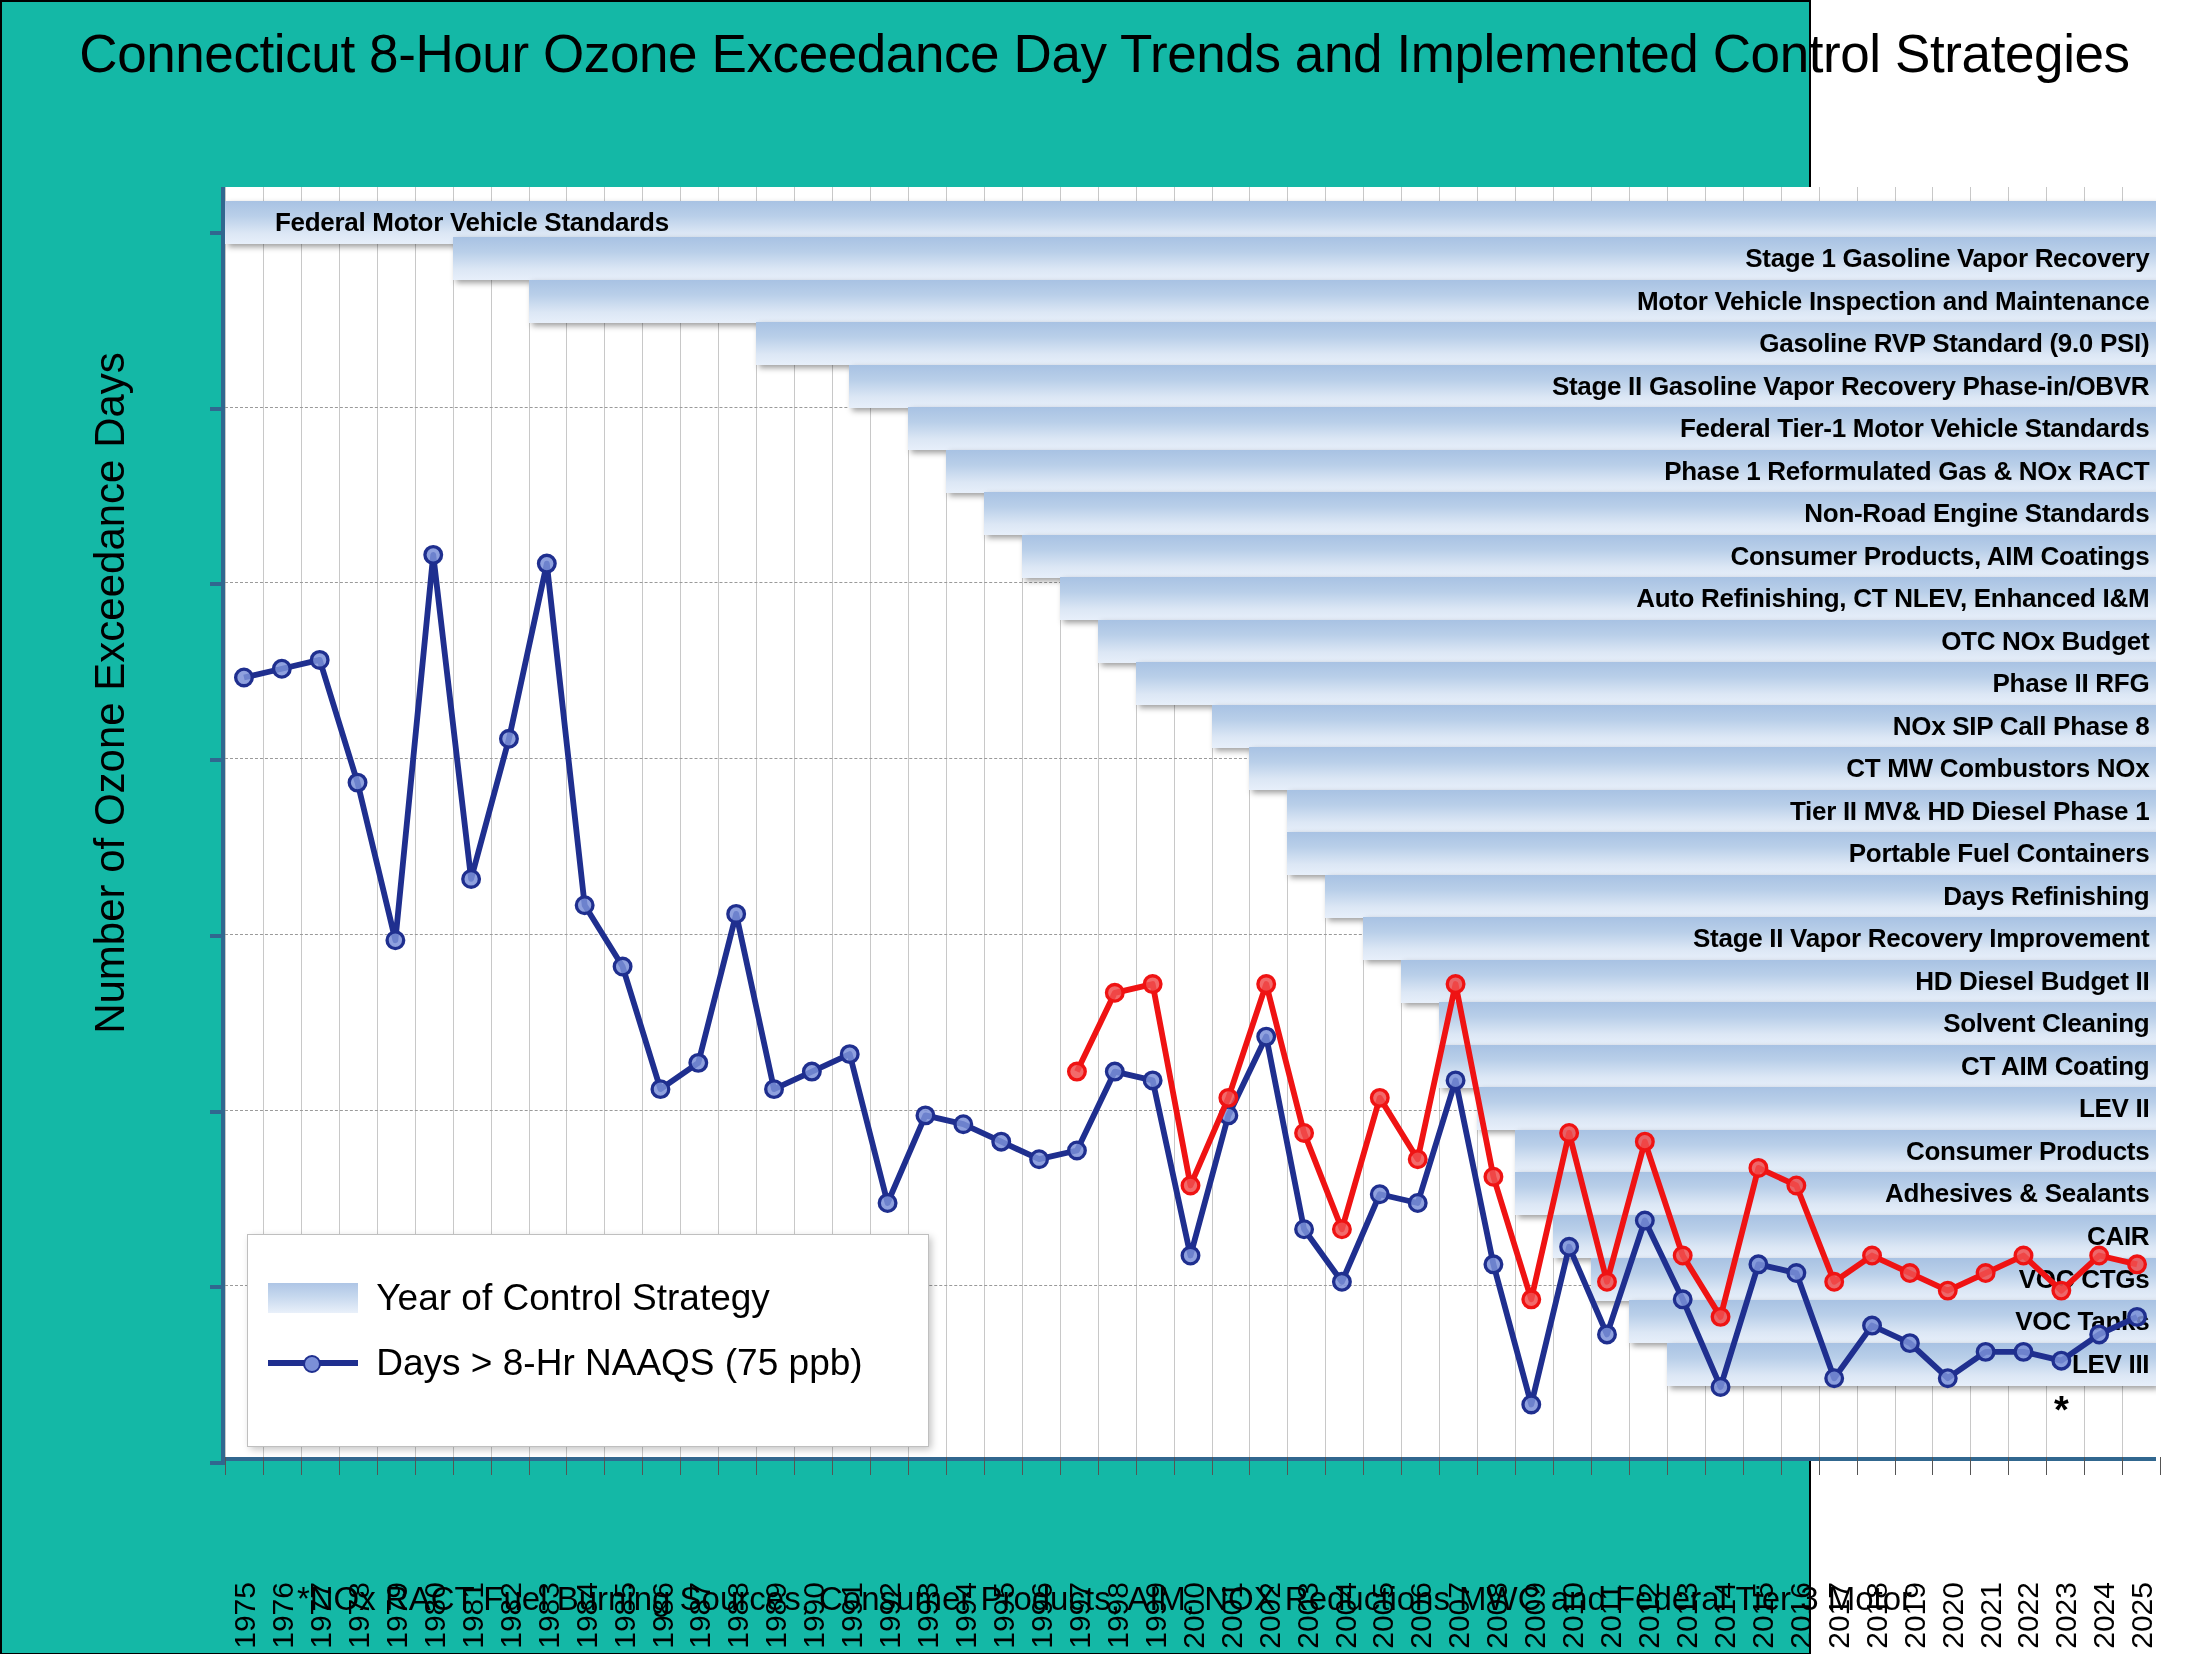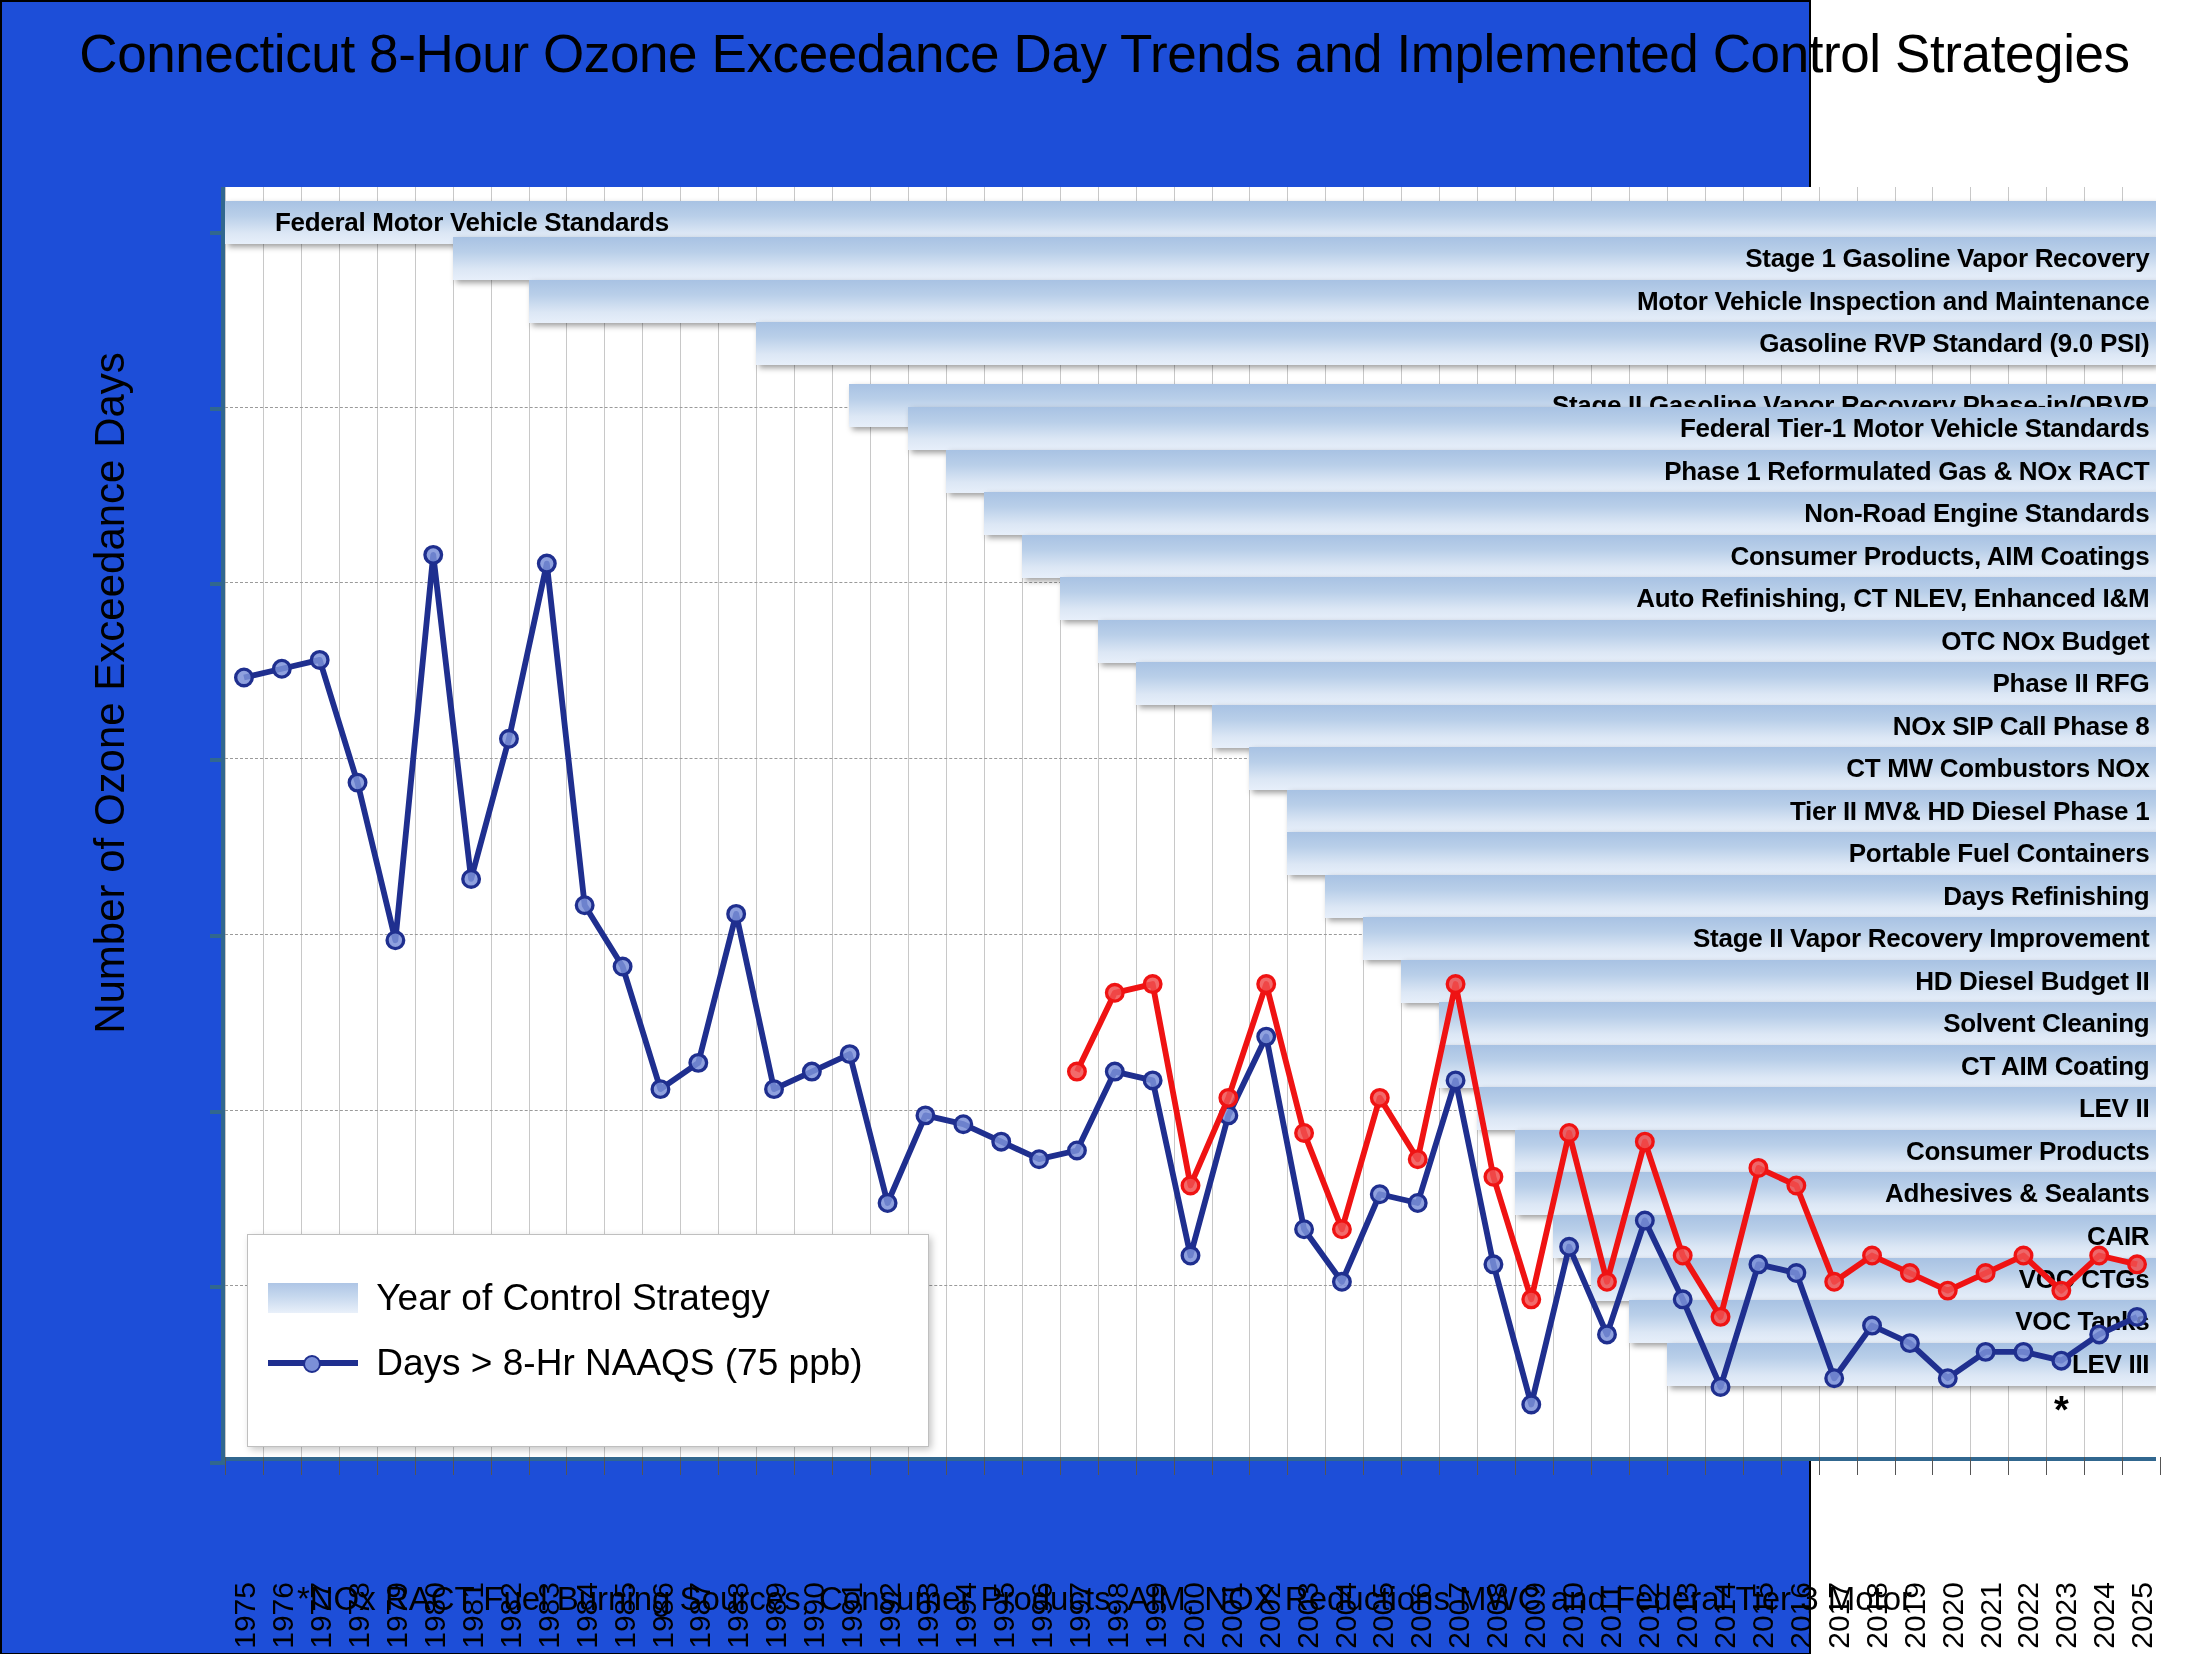--- a/index.html
+++ b/index.html
@@ -5,21 +5,21 @@
   * { box-sizing: border-box; margin: 0; padding: 0; }
   html, body {
     width: 2205px; height: 1655px;
     font-family: "Liberation Sans", sans-serif;
     background: #ffffff;
     overflow: hidden;
   }
   #frame {
     position: relative;
     width: 1811px; height: 1655px;
-    background: #1d4ed8;
+    background: #14b8a6;
     border: 2.5px solid #000000;
   }
   
   #title {
     position: absolute;
     left: 0; top: 22px; width: 2205px;
     text-align: center;
     font-size: 53px;
     font-weight: 400;
     line-height: 1.12;
@@ -221,21 +221,21 @@
           </div>
           <div class="sbar" style="left: 228px; top: 50px;">
             <span>Stage 1 Gasoline Vapor Recovery</span>
           </div>
           <div class="sbar" style="left: 304px; top: 93px;">
             <span>Motor Vehicle Inspection and Maintenance</span>
           </div>
           <div class="sbar" style="left: 531px; top: 135px;">
             <span>Gasoline RVP Standard (9.0 PSI)</span>
           </div>
-          <div class="sbar" style="left: 624px; top: 178px; margin-top: 19px;">
+          <div class="sbar" style="left: 624px; top: 178px;">
             <span>Stage II Gasoline Vapor Recovery Phase-in/OBVR</span>
           </div>
           <div class="sbar" style="left: 683px; top: 220px;">
             <span>Federal Tier-1 Motor Vehicle Standards</span>
           </div>
           <div class="sbar" style="left: 721px; top: 263px;">
             <span>Phase 1 Reformulated Gas &amp; NOx RACT</span>
           </div>
           <div class="sbar" style="left: 759px; top: 305px;">
             <span>Non-Road Engine Standards</span>

